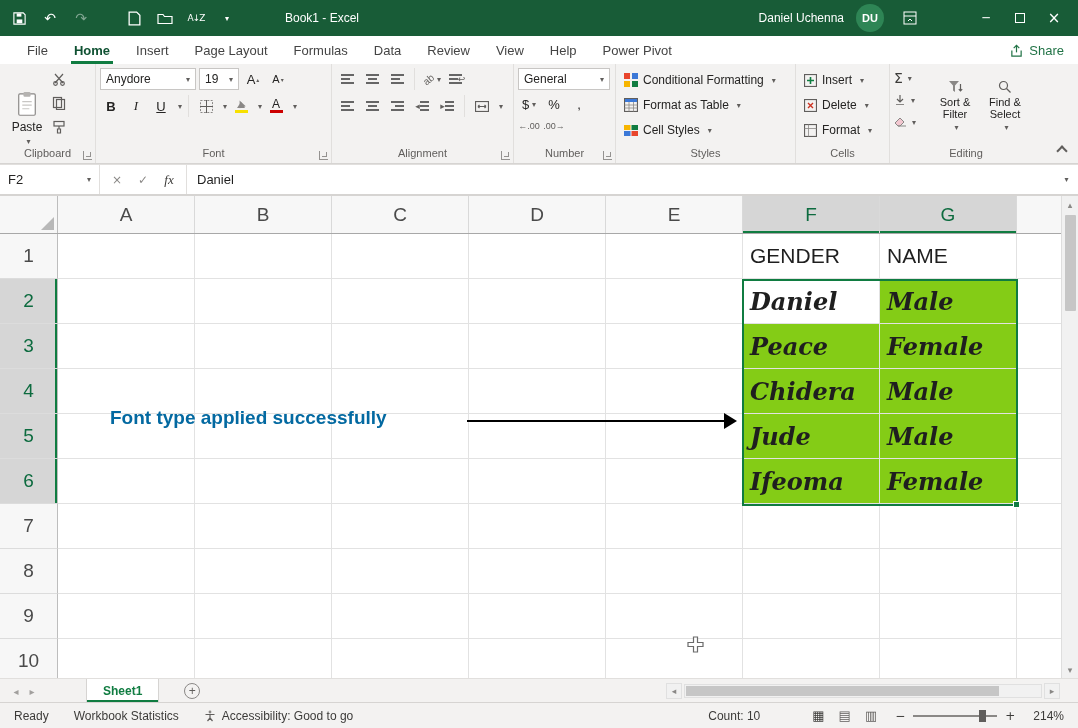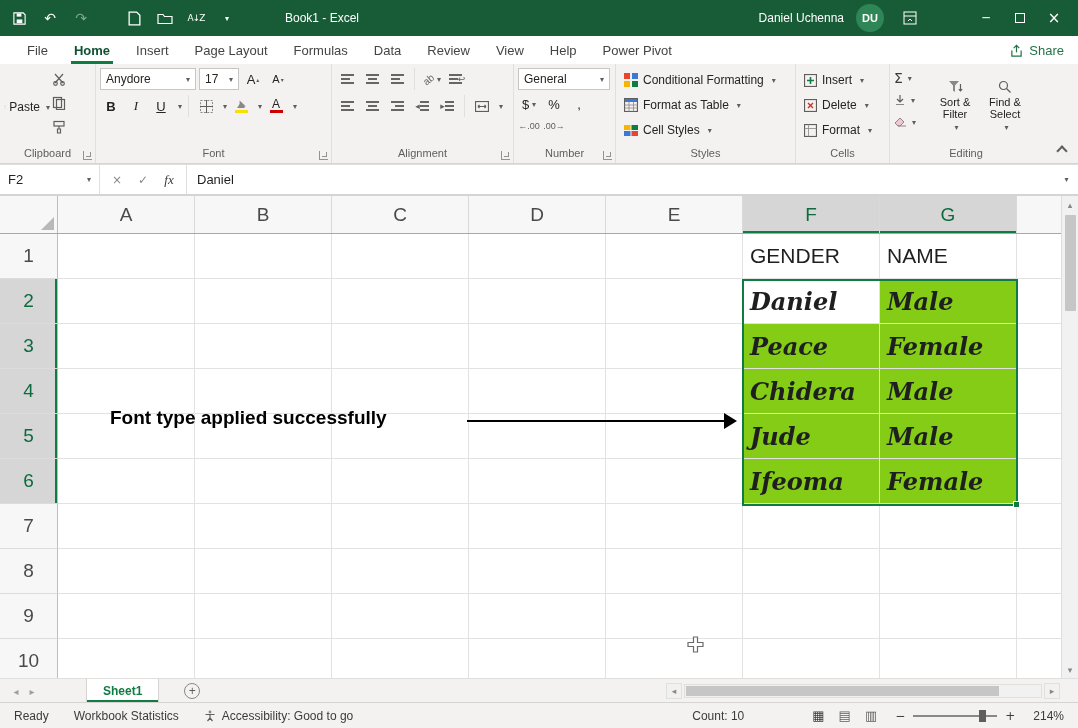--- a/index.html
+++ b/index.html
@@ -26,21 +26,21 @@
 .rtab.active{color:#0f5132;font-weight:bold}
 .rtab.active::after{content:"";position:absolute;left:10px;right:10px;bottom:0;height:3px;background:#107C41}
 .sharebtn{position:absolute;right:14px;top:0;height:28px;display:flex;align-items:center;gap:6px;color:#217346;font-size:13px}
 
 .ribbon{height:100px;background:#f3f2f1;border-bottom:1px solid #d6d4d2;display:flex;position:relative;flex:0 0 100px}
 .rgroup{display:flex;flex-direction:column;border-right:1px solid #e1dfdd;position:relative;padding:4px 4px 0}
 .gbody{flex:1;display:flex}
 .glabel{height:17px;font-size:11px;color:#605e5c;text-align:center;line-height:15px}
 .launcher{position:absolute;right:3px;bottom:3px;width:9px;height:9px;border-left:1px solid #8a8886;border-bottom:1px solid #8a8886;opacity:.9}
 .launcher::after{content:"";position:absolute;right:1px;top:1px;width:4px;height:4px;border-right:1px solid #8a8886;border-bottom:1px solid #8a8886}
-.paste-btn{width:46px;display:flex;flex-direction:row;align-items:center;justify-content:space-between;gap:3px;font-size:12px;color:#252423}
+.paste-btn{width:46px;display:flex;flex-direction:column;align-items:center;justify-content:flex-end;gap:3px;font-size:12px;color:#252423}
 .clipcol{display:flex;flex-direction:column;justify-content:flex-start;gap:7px;padding:4px 2px}
 .minirow{display:flex;align-items:center;gap:2px;height:20px}
 .fcol{display:flex;flex-direction:column;gap:5px;width:100%}
 .frow{display:flex;align-items:center;gap:3px}
 .combo{height:22px;border:1px solid #c8c6c4;background:#fff;display:flex;align-items:center;padding:0 5px;font-size:12px}
 .combo .chev{margin-left:auto}
 .w-name{width:96px}.w-size{width:40px}.w-general{width:92px}
 .tbtn{min-width:22px;height:22px;display:flex;align-items:center;justify-content:center;font-size:13px;color:#252423}
 .bold-b{font-weight:bold}.ital-i{font-style:italic;font-family:"Liberation Serif",serif}.und-u{text-decoration:underline}
 .colorbar{display:flex;flex-direction:column;align-items:center;line-height:11px}
@@ -75,21 +75,21 @@
 .grow{display:flex;height:45px}
 .rowhdr{width:58px;background:#f7f7f7;border-right:1px solid #bdbdbd;border-bottom:1px solid #dcdcdc;display:flex;align-items:center;justify-content:center;font-size:19px;color:#4a4a4a}
 .rowhdr.hselr{background:#d6d6d6;color:#0d6b3f;box-shadow:inset -2px 0 0 #107C41}
 .cell{width:137px;border-right:1px solid #e2e2e2;border-bottom:1px solid #e2e2e2;display:flex;align-items:center;padding-left:7px;font-size:21px;color:#1f1f1f;overflow:hidden;white-space:nowrap}
 .cell.sliver{width:44px;border-right:none}
 .cell.sel-cell{background:#84cc16}
 .cell.active-cell{background:#fff}
 .cell.script{font-family:cursive,"DejaVu Serif",serif;font-style:italic;font-weight:bold;font-size:24px}
 .selborder{position:absolute;left:742px;top:83px;width:276px;height:227px;border:2px solid #107C41;pointer-events:none}
 .fillhandle{position:absolute;left:1013px;top:305px;width:7px;height:7px;background:#107C41;border:1px solid #fff}
-.annotation{position:absolute;left:110px;top:211px;font-size:19px;font-weight:bold;color:#000000;pointer-events:none}
+.annotation{position:absolute;left:110px;top:211px;font-size:19px;font-weight:bold;color:#0369a1;pointer-events:none}
 .arrowline{position:absolute;left:467px;top:224px;width:259px;height:2px;background:#000;pointer-events:none}
 .arrowhead{position:absolute;left:724px;top:217px;width:0;height:0;border-left:13px solid #000;border-top:8px solid transparent;border-bottom:8px solid transparent;pointer-events:none}
 .cellcursor{position:absolute;left:687px;top:440px;pointer-events:none}
 .vscroll{position:absolute;right:0;top:0;bottom:0;width:17px;background:#f1f1f1;border-left:1px solid #dedede;display:flex;flex-direction:column;align-items:center}
 .varrow{height:17px;display:flex;align-items:center;justify-content:center;color:#8a8886;font-size:9px;width:100%}
 .vthumb{width:11px;height:96px;background:#c6c6c6;border-radius:1px;margin-top:2px}
 .vspacer{flex:1}
 
 .sheetbar{height:24px;background:#f3f2f1;border-top:1px solid #e1dfdd;display:flex;align-items:stretch;position:relative;flex:0 0 24px;font-size:12px}
 .snav{width:20px;display:flex;align-items:center;justify-content:center;color:#a19f9d;font-size:10px}
@@ -103,21 +103,21 @@
 .hthumb{position:absolute;left:1px;top:1px;bottom:1px;width:88%;background:#c6c6c6}
 
 .statusbar{height:26px;background:#f3f2f1;border-top:1px solid #d6d4d2;display:flex;align-items:center;font-size:12px;color:#3c3b39;padding:0 14px;gap:26px;flex:0 0 26px}
 .sleft{display:flex;align-items:flex-start;gap:25px}
 .sright{margin-left:auto;display:flex;align-items:center;gap:18px}
 .viewicons{display:flex;align-items:center;gap:14px;font-family:"DejaVu Sans",sans-serif;font-size:13px;color:#605e5c;margin-left:14px}
 .zoomctl{display:flex;align-items:center;gap:8px}
 .ztrack{width:84px;height:2px;background:#8a8886;position:relative}
 .zthumb{position:absolute;left:78%;top:-5px;width:7px;height:12px;background:#605e5c}
 .acc{display:flex;align-items:center;gap:6px}
-.countlbl{margin-right:36px}
+.countlbl{margin-right:20px}
 svg .ln{stroke:#605e5c;stroke-width:1.2;fill:none}
 svg .fl{fill:#8a8886}
 </style>
 </head>
 <body>
 
 <div class="app">
 
   <div class="titlebar">
     <div class="qat">
@@ -226,21 +226,21 @@
 
     <div class="rgroup" style="flex:0 0 236px">
       <div class="gbody">
           <div class="fcol">
         <div class="frow">
           <div class="combo w-name">
             <span>Anydore</span>
             <span class="chev">▾</span>
           </div>
           <div class="combo w-size">
-            <span>17</span>
+            <span>19</span>
             <span class="chev">▾</span>
           </div>
           <span class="tbtn">
                 <span>A</span>
                 <span class="chev" style="font-size:6px;margin-left:1px">▴</span>
               </span>
           <span class="tbtn">
                 <span style="font-size:11px">A</span>
                 <span class="chev" style="font-size:6px;margin-left:1px">▾</span>
               </span>

